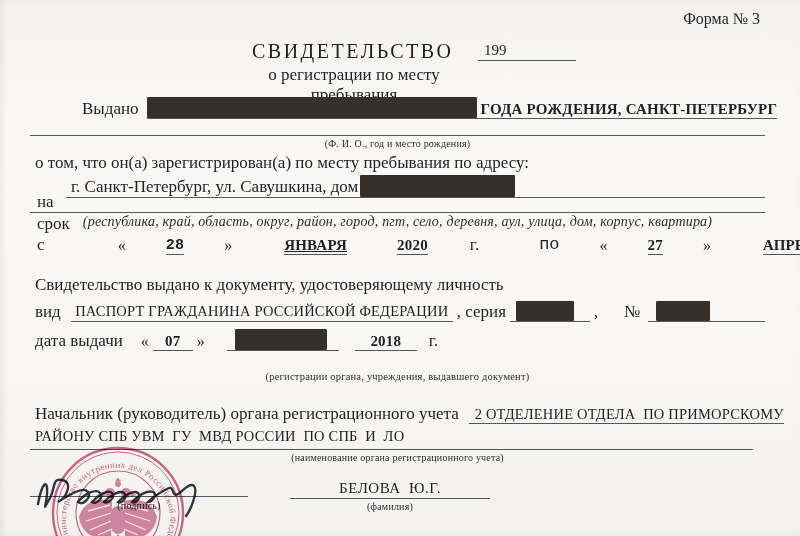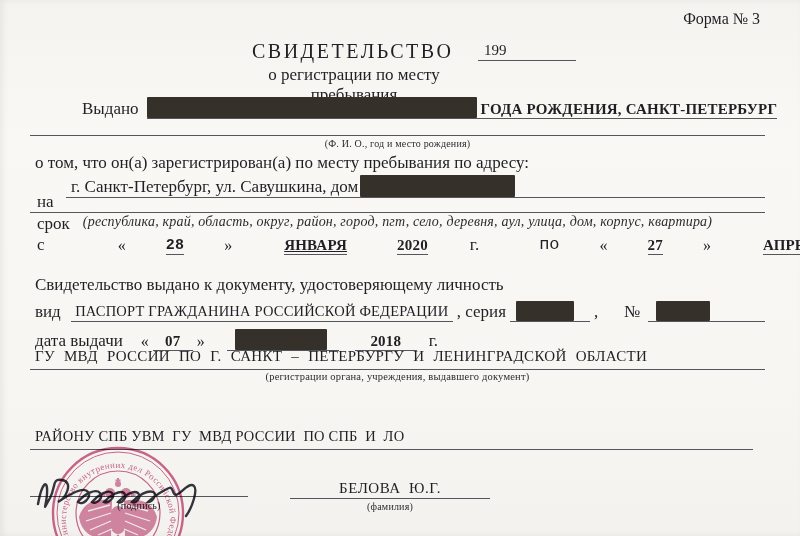--- a/index.html
+++ b/index.html
@@ -94,24 +94,28 @@
   <div class="abs row" style="top:309px;left:35px;height:22px;margin-top:20px;">
     <span class="t17" style="margin-right:14px;">дата выдачи</span>
     <span class="quote">«</span>
     <span class="cell fill-bold" style="width:40px;">07</span>
     <span class="quote">»</span>
     <span class="cell" style="width:112px;margin-left:18px;text-align:left;"><span class="redact" style="width:92px;height:21px;margin-left:8px;"></span></span>
     <span class="cell fill-bold" style="width:62px;margin-left:16px;">2018</span>
     <span class="t17" style="margin-left:12px;">г.</span>
   </div>
 
-  <div class="abs cellline t15 wordsp" style="top:348px;left:30px;right:35px;height:21px;padding-left:5px;letter-spacing:.3px;">ГУ МВД РОССИИ ПО Г. САНКТ – ПЕТЕРБУРГУ И ЛЕНИНГРАДСКОЙ ОБЛАСТИ</div>
   <div class="abs caption" style="top:371px;left:30px;right:35px;font-size:10.5px;">(регистрации органа, учреждения, выдавшего документ)</div>
 
+  <div class="abs row" style="top:402px;left:35px;right:35px;height:22px;">
+    <span class="t17" style="margin-right:10px;white-space:nowrap;">Начальник (руководитель) органа регистрационного учета</span>
+    <span class="cell caps" style="flex:1;text-align:left;padding-left:6px;white-space:pre;">2 ОТДЕЛЕНИЕ ОТДЕЛА  ПО ПРИМОРСКОМУ</span>
+  </div>
   <div class="abs cellline caps" style="top:428px;left:30px;width:718px;height:21px;padding-left:5px;white-space:pre;">РАЙОНУ СПБ УВМ  ГУ  МВД РОССИИ  ПО СПБ  И  ЛО</div>
+  <div class="abs caption" style="top:452px;left:30px;right:35px;">(наименование органа регистрационного учета)</div>
 
   <div class="abs rule" style="top:496px;left:30px;width:218px;height:0;"></div>
   <div class="abs caption" style="top:500px;left:30px;width:218px;">(подпись)</div>
 
   <div class="abs t15" style="top:480px;left:290px;width:200px;text-align:center;white-space:pre;letter-spacing:.5px;">БЕЛОВА  Ю.Г.</div>
   <div class="abs rule" style="top:498px;left:290px;width:200px;height:0;"></div>
   <div class="abs caption" style="top:501px;left:290px;width:200px;">(фамилия)</div>
 
   <svg class="abs stamp" style="top:443px;left:48px;z-index:3;" width="140" height="140" viewBox="0 0 140 140">
     <g stroke="#c64f7d" fill="none">

